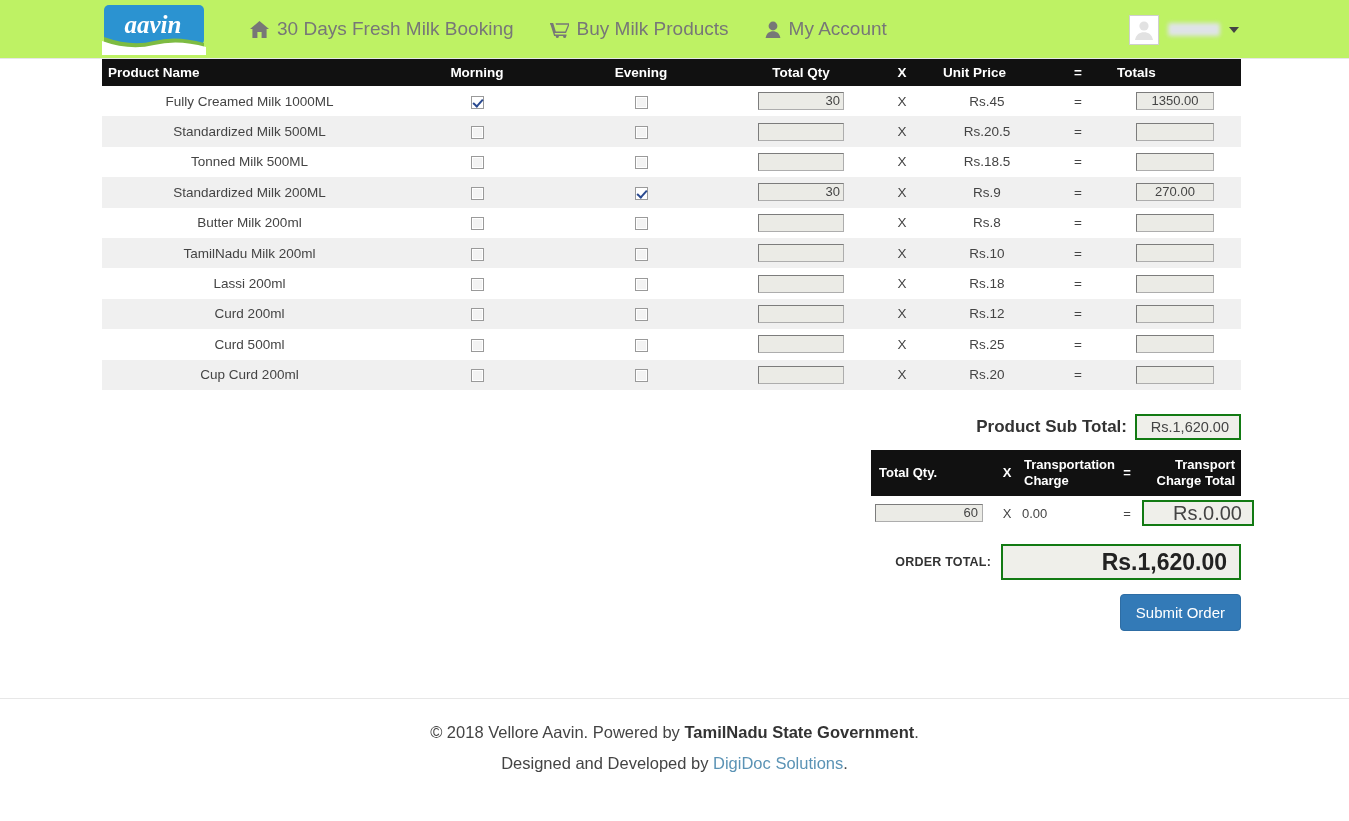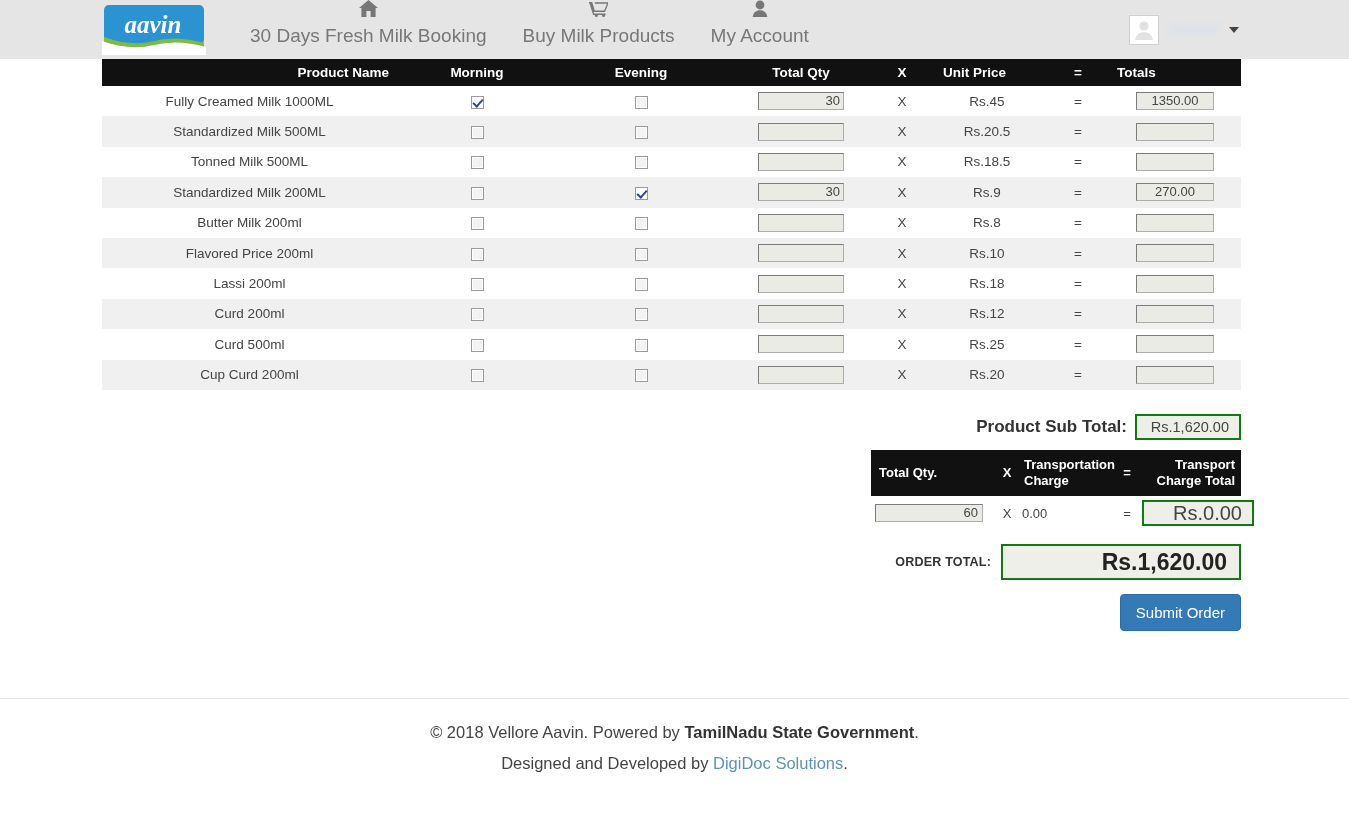--- a/index.html
+++ b/index.html
@@ -9,21 +9,21 @@
     background:#ffffff;
     font-family:"Liberation Sans","DejaVu Sans",sans-serif;
     color:#333333;
     overflow:hidden;
   }
 
   
   .navbar{
     position:relative;
     height:59px;
-    background:#e5e5e5;
+    background:#bef264;
     border-bottom:1px solid #e7e7e7;
     display:flex;
     align-items:center;
   }
   .brand{
     margin-left:102px;
     width:104px; height:52px;
     display:block;
     position:relative;
     flex:0 0 auto;
@@ -40,21 +40,20 @@
     display:flex;
     align-items:center;
     gap:8px;
     padding:0 18px;
     height:59px;
     color:#777777;
     font-size:19px;
     text-decoration:none;
     cursor:pointer;
     white-space:nowrap;
-    flex-direction:column;
   }
   .nav-icon{ display:inline-block; line-height:0; color:#777777; }
 
   .nav-right{
     position:absolute;
     right:110px;
     top:0;
     height:59px;
     display:flex;
     align-items:center;
@@ -106,21 +105,21 @@
   table.order-table thead th{
     background:#111111;
     color:#ffffff;
     font-weight:bold;
     font-size:13.5px;
     padding:6px 8px;
     height:25px;
     text-align:center;
     white-space:nowrap;
   }
-  table.order-table thead th.c-name{ text-align:right; padding-left:6px;margin-top:28px; }
+  table.order-table thead th.c-name{ text-align:left; padding-left:6px;margin-top:28px; }
   table.order-table thead th.c-totals{ text-align:left; padding-right:14px; }
   table.order-table thead th.c-price{ text-align:left; padding-left:16px; }
 
   table.order-table tbody td{
     height:30.4px;
     padding:0 6px;
     color:#444444;
     vertical-align:middle;
     text-align:center;
   }
@@ -434,21 +433,21 @@
           <td class="c-name">Butter Milk 200ml</td>
           <td><span class="cb"></span></td>
           <td><span class="cb"></span></td>
           <td><span class="finput"></span></td>
           <td class="c-op">X</td>
           <td class="c-price">Rs.8</td>
           <td class="c-op">=</td>
           <td><span class="finput totals"></span></td>
         </tr>
         <tr>
-          <td class="c-name">Flavored Price 200ml</td>
+          <td class="c-name">TamilNadu Milk 200ml</td>
           <td><span class="cb"></span></td>
           <td><span class="cb"></span></td>
           <td><span class="finput"></span></td>
           <td class="c-op">X</td>
           <td class="c-price">Rs.10</td>
           <td class="c-op">=</td>
           <td><span class="finput totals"></span></td>
         </tr>
         <tr>
           <td class="c-name">Lassi 200ml</td>

